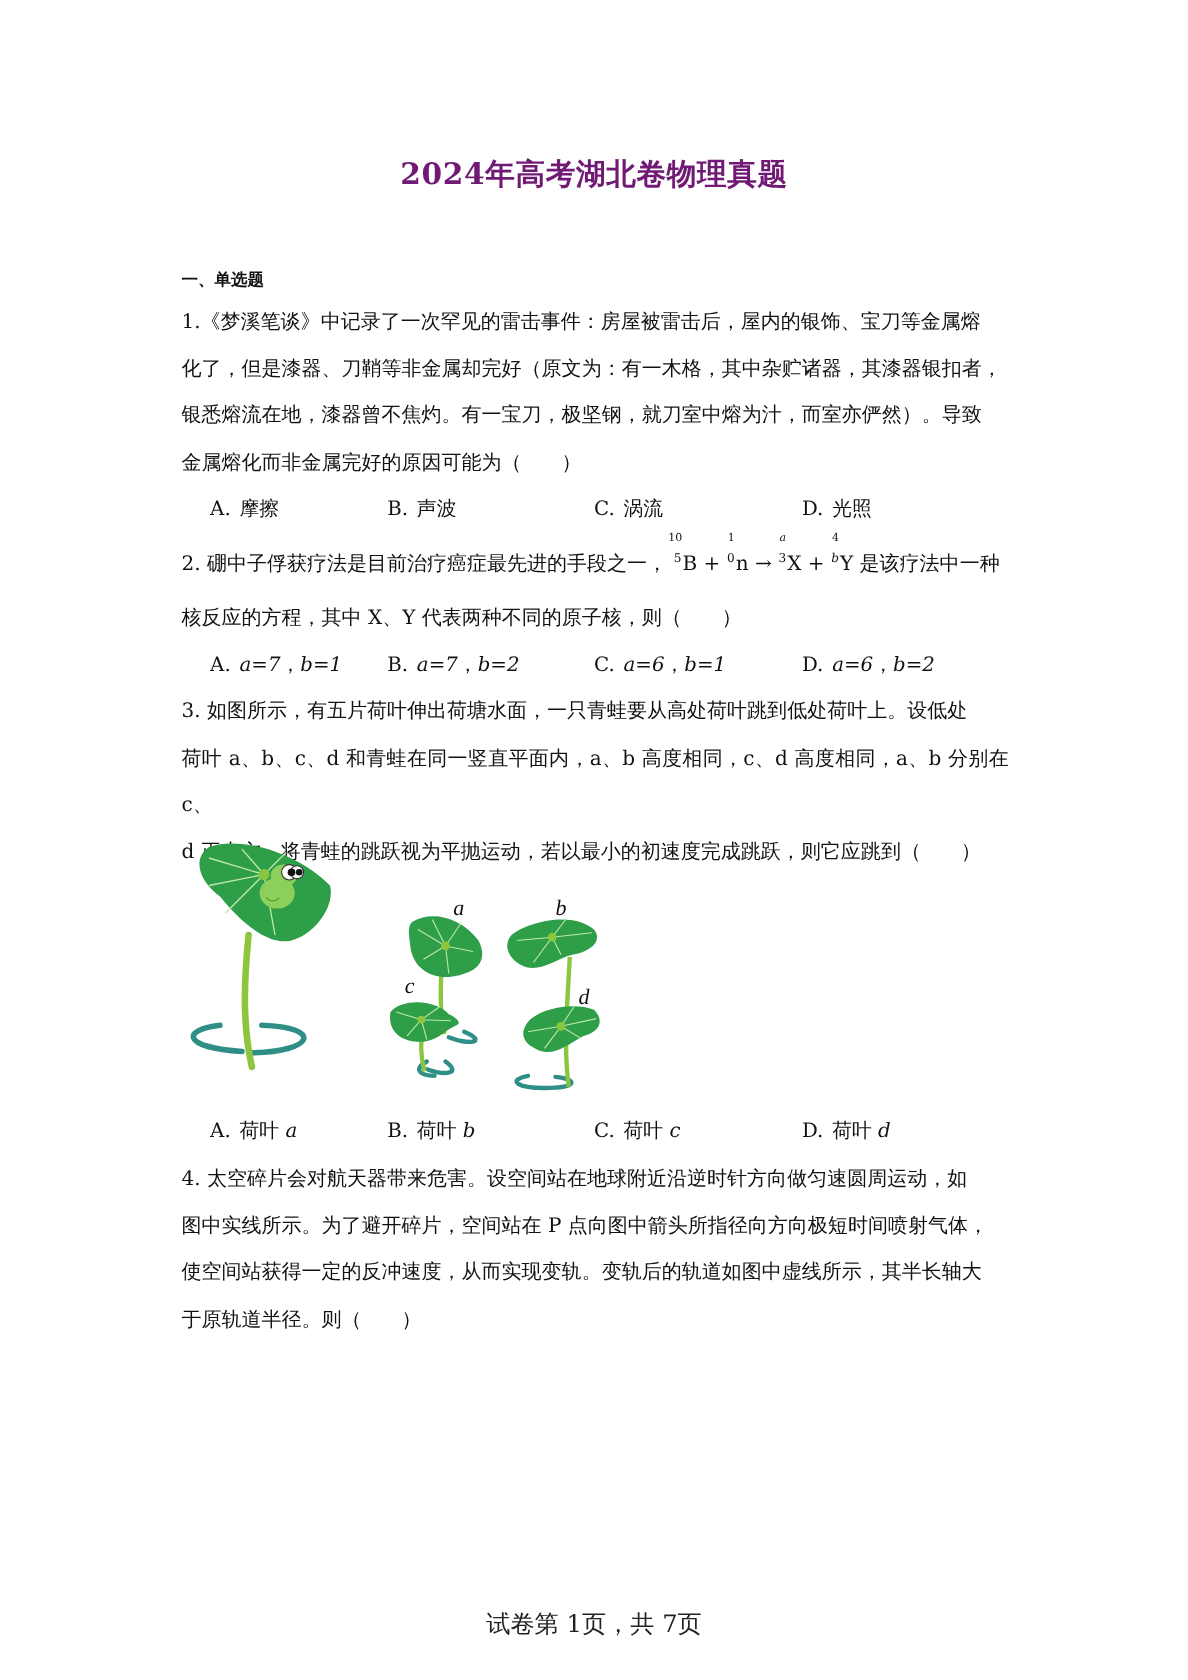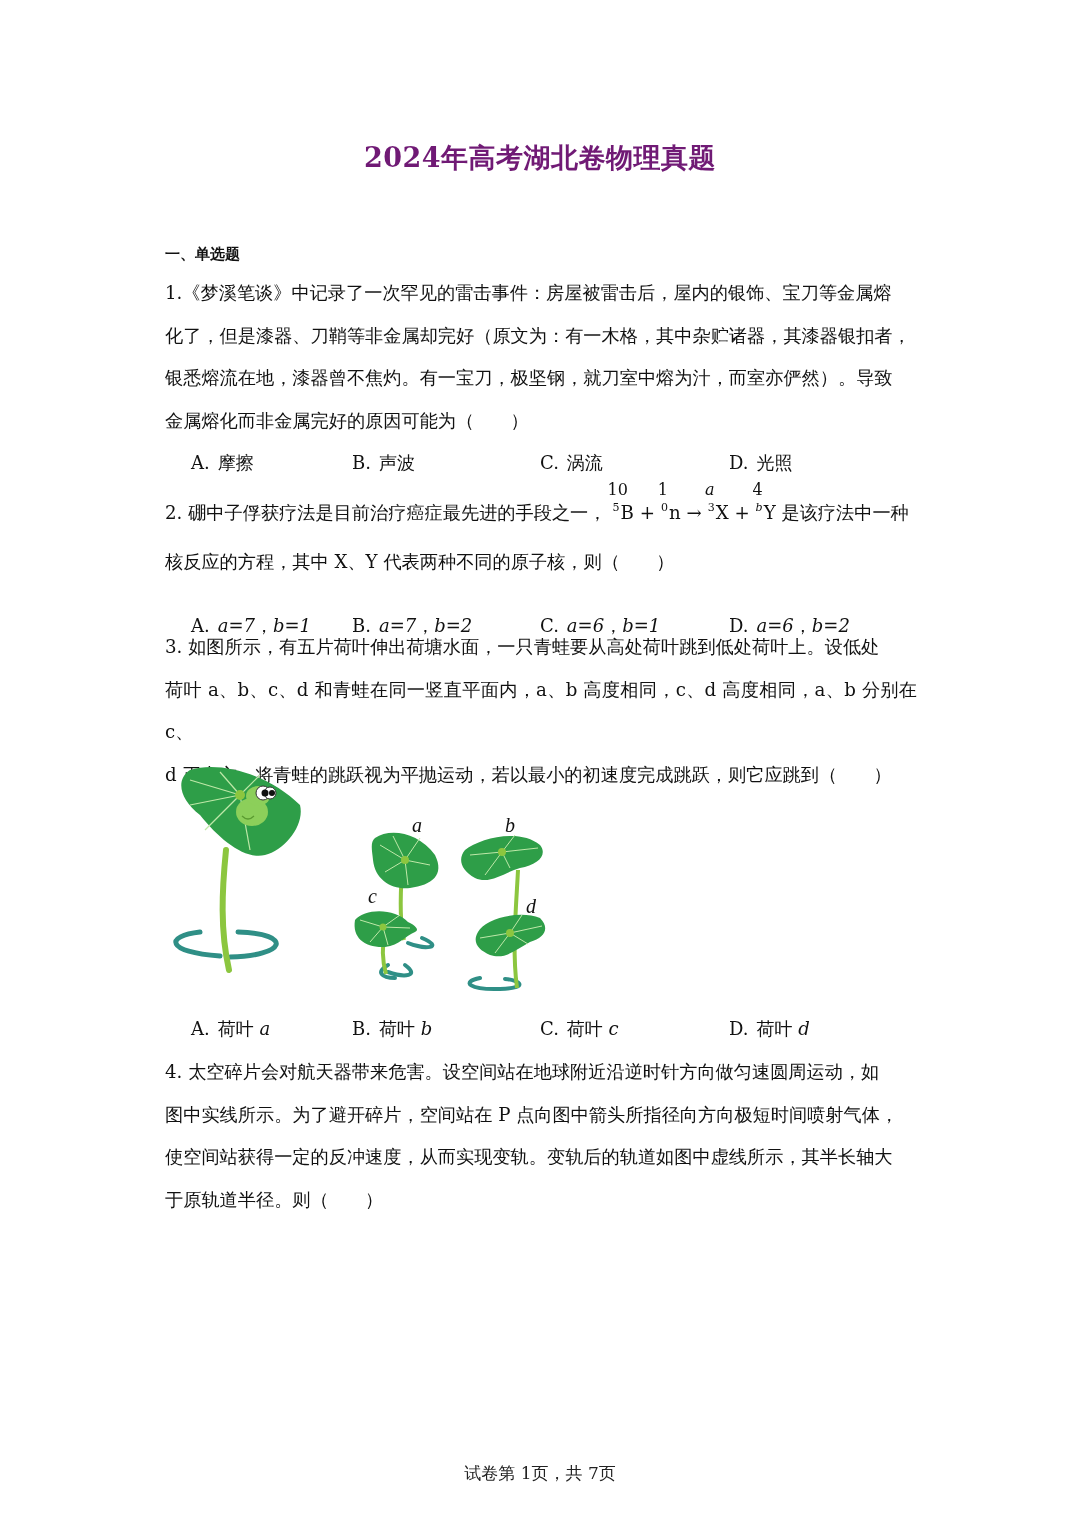--- a/index.html
+++ b/index.html
@@ -13,24 +13,24 @@
   .q p { margin:0; }
   .opts { position:absolute; left:191px; width:740px; font-size:18px; height:30px; line-height:30px; }
   .opt { position:absolute; top:0; white-space:nowrap;text-align:right; }
   .opt:nth-child(1){ left:0; }
   .opt:nth-child(2){ left:161px; }
   .opt:nth-child(3){ left:349px; }
   .opt:nth-child(4){ left:538px; }
   .lbl { margin-right:8px; }
   i, .it { font-style:italic; }
   .nuc { display:inline-block; position:relative; margin-left:14px; }
-  .nuc .sup { position:absolute; left:-13px; top:-8px; font-size:16px; line-height:11px; width:12px; text-align:right; }
+  .nuc .sup { position:absolute; left:-13px; top:-8px; font-size:10px; line-height:11px; width:12px; text-align:right; }
   .nuc .sub { position:absolute; left:-13px; top:10px; font-size:11px; line-height:11px; width:12px; text-align:right; }
   .figure { position:absolute; left:160px; top:760px; width:400px; height:240px; }
-  .footer { position:absolute; left:0; width:1080px; top:1462px; text-align:center; font-size:17px; color:#222; }
+  .footer { position:absolute; left:0; width:1080px; top:1462px; text-align:center; font-size:22px; color:#222; }
 </style>
 </head>
 <body>
 
 <div class="page-title">2024年高考湖北卷物理真题</div>
 <div class="section">一、单选题</div>
 
 <div class="q" style="top:272px;">
   <p>1.《梦溪笔谈》中记录了一次罕见的雷击事件：房屋被雷击后，屋内的银饰、宝刀等金属熔</p>
   <p>化了，但是漆器、刀鞘等非金属却完好（原文为：有一木格，其中杂贮诸器，其漆器银扣者，</p>
@@ -47,21 +47,21 @@
 <div class="q" style="top:492px; line-height:42px;">
   <p style="white-space:nowrap;">
     <span>2. 硼中子俘获疗法是目前治疗癌症最先进的手段之一，</span><span class="nuc"><span class="sup">10</span><span class="sub">5</span><span>B</span></span>
     <span>+</span><span class="nuc"><span class="sup">1</span><span class="sub">0</span><span>n</span></span>
     <span>→</span><span class="nuc"><span class="sup it">a</span><span class="sub">3</span><span>X</span></span>
     <span>+</span><span class="nuc"><span class="sup">4</span><span class="sub it">b</span><span>Y</span></span>
     <span>是该疗法中一种</span>
   </p>
   <p style="margin-top:7px;">核反应的方程，其中 X、Y 代表两种不同的原子核，则（　　）</p>
 </div>
-<div class="opts" style="top:611px;">
+<div class="opts" style="top:590px;">
   <span class="opt"><span class="lbl">A.</span><i>a=7</i>，<i>b=1</i></span>
   <span class="opt"><span class="lbl">B.</span><i>a=7</i>，<i>b=2</i></span>
   <span class="opt"><span class="lbl">C.</span><i>a=6</i>，<i>b=1</i></span>
   <span class="opt"><span class="lbl">D.</span><i>a=6</i>，<i>b=2</i></span>
 </div>
 
 <div class="q" style="top:626px;">
   <p>3. 如图所示，有五片荷叶伸出荷塘水面，一只青蛙要从高处荷叶跳到低处荷叶上。设低处</p>
   <p>荷叶 a、b、c、d 和青蛙在同一竖直平面内，a、b 高度相同，c、d 高度相同，a、b 分别在 c、</p>
   <p>d 正上方。将青蛙的跳跃视为平抛运动，若以最小的初速度完成跳跃，则它应跳到（　　）</p>

